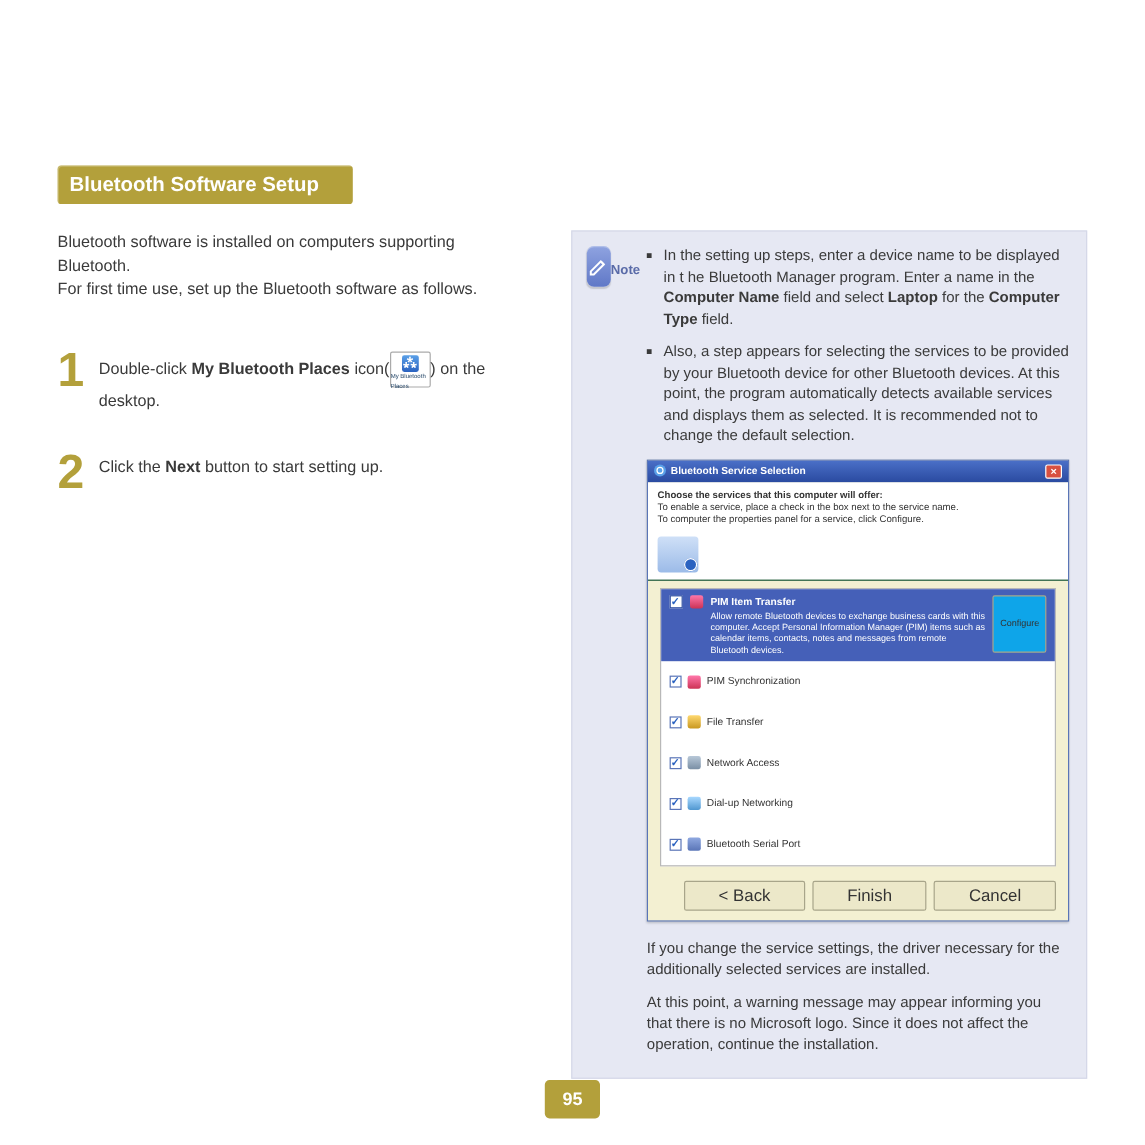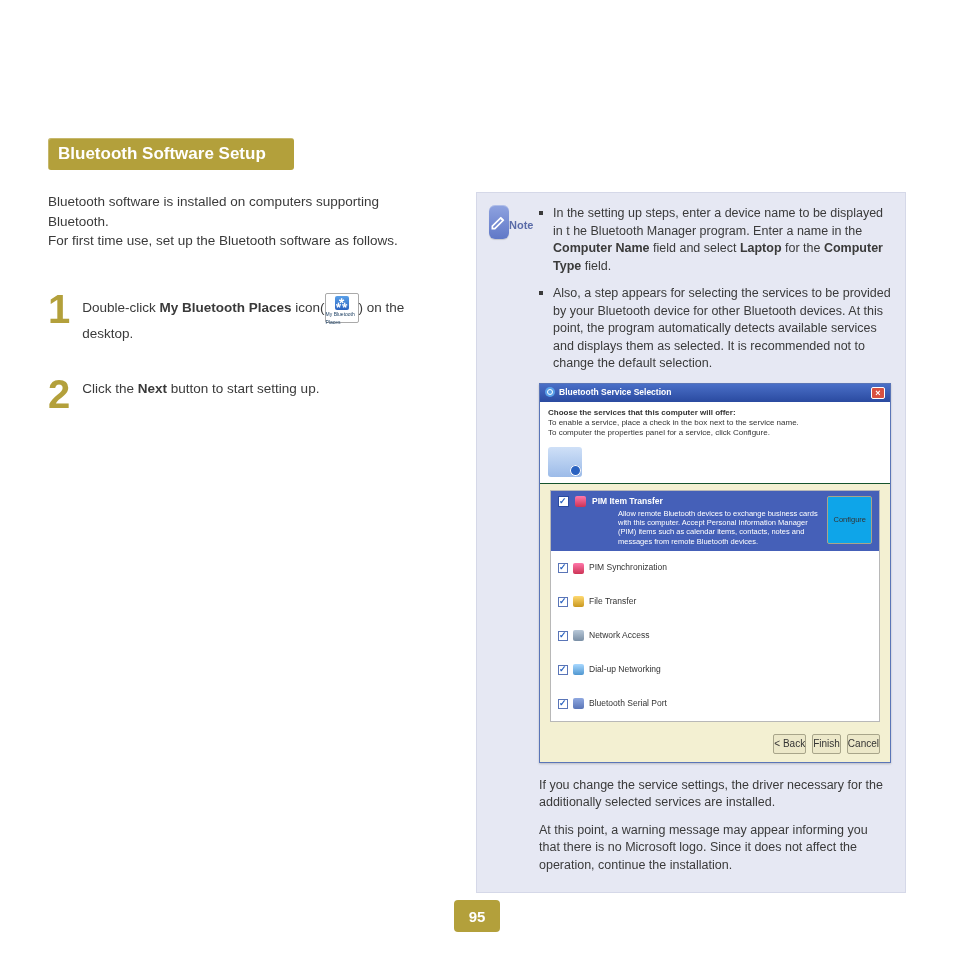--- a/index.html
+++ b/index.html
@@ -140,21 +140,21 @@
   .svc-highlight {
     background: #4560b8; color: #fff;
     padding: 5px 7px;
     display: flex; align-items: flex-start; gap: 6px;
   }
   .svc-highlight .svc-ico { width:11px; height:11px; background:#fff; border:1px solid #2a4aa0; flex-shrink:0; position:relative;}
   .svc-highlight .svc-ico::after{content:"✓"; position:absolute; color:#2a62c0; font-size:9px; left:0; top:-2px; font-weight:bold;}
   .svc-highlight .svc-second-ico {width:11px; height:11px; background: linear-gradient(#f7a,#c35); border-radius:2px; flex-shrink:0;}
   .svc-highlight-body { flex:1; }
   .svc-name { font-weight: bold; font-size: 8.5px; }
-  .svc-desc { font-size: 7.5px; line-height: 1.25; margin-top:1px;margin-left:26px;}
+  .svc-desc { font-size: 7.5px; line-height: 1.25; margin-top:1px;}
   .svc-config-btn {
     background: #0ea5e9; color:#333;
     border: 1px solid #a8a58a;
     padding: 18px 5px; font-size: 7.5px;
     align-self: flex-start;
     border-radius:2px;
   }
   .svc-row {
     padding: 11px 7px; display: flex; align-items: center; gap: 5px;
     font-size: 8.5px; color:#333;
@@ -167,22 +167,22 @@
   .mi-net{background:linear-gradient(#b8c8d8,#7a8fa5);}
   .mi-dial{background:linear-gradient(#a8d8ff,#5097d0);}
   .mi-serial{background:linear-gradient(#8fa8e0,#5a75b7);}
   .dlg-foot {
     padding: 6px 10px 8px;
     display: flex; justify-content: flex-end; gap: 6px;
   }
   .dlg-btn {
     background: #ece8c9;
     border: 1px solid #a8a58a;
-    padding: 2px 0;
-    font-size: 10px;
+    padding: 2px 28px;
+    font-size: 14px;
     border-radius: 2px;
   }
 
   .page-num-box {
     position: absolute;
     left: 50%; transform: translateX(-50%);
     bottom: 22px;
     width: 46px; height: 32px;
     background: #b3a03b;
     border-radius: 4px;

